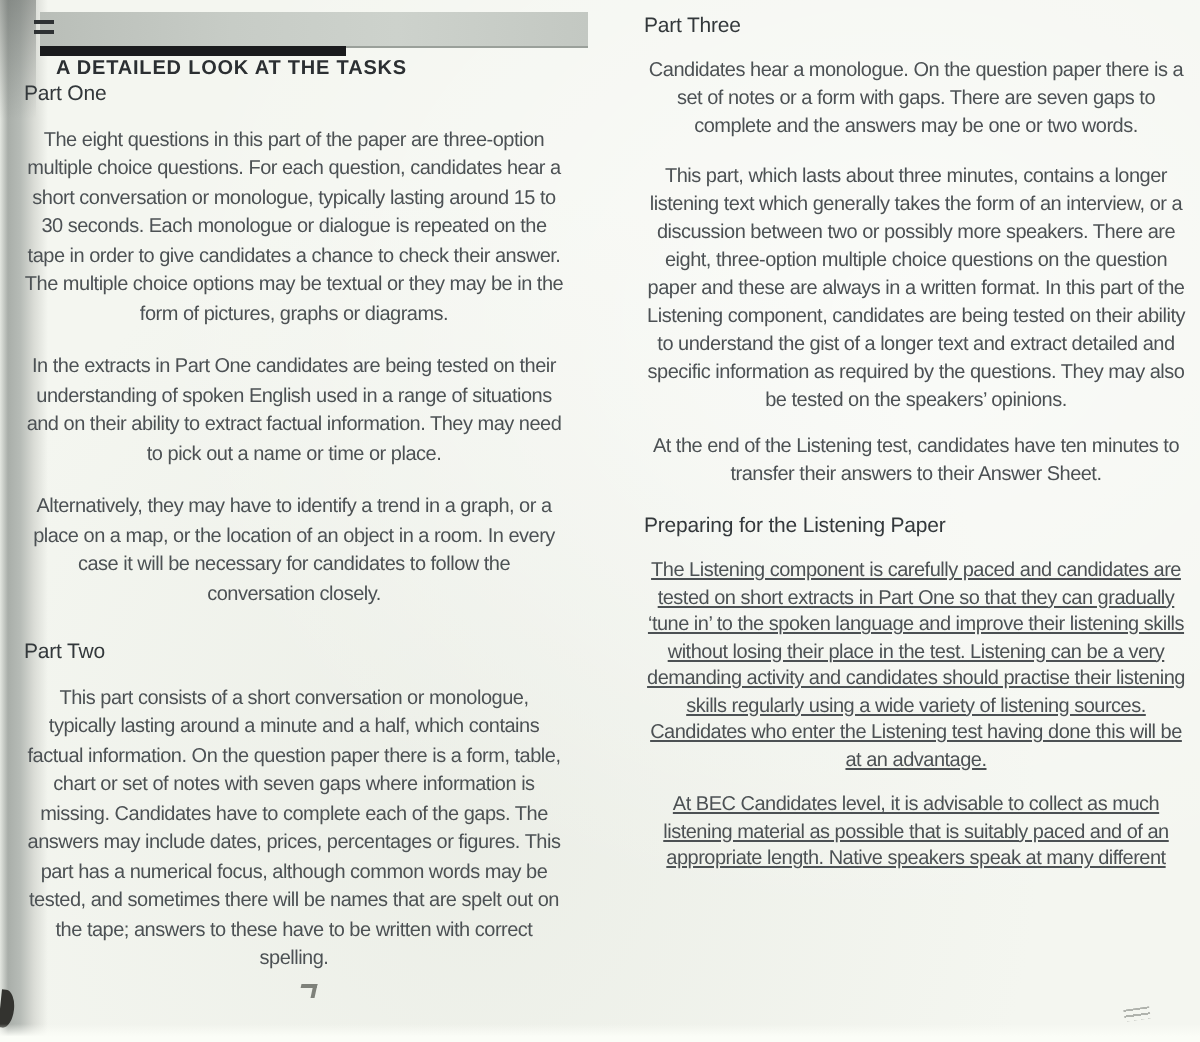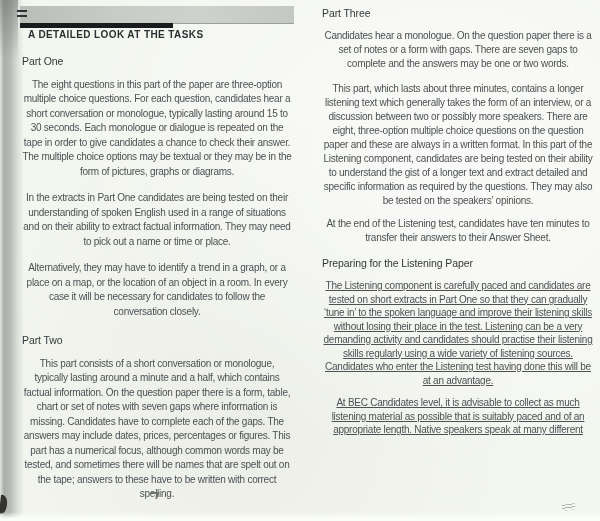--- a/index.html
+++ b/index.html
@@ -72,23 +72,23 @@
     white-space: nowrap;
     margin-top: 20px;
   }
   
   .col {
     position: absolute;
     font-size: 10px;
     letter-spacing: -0.25px;
   }
   .col-left {
-    left: 22px; top: 0;
+    left: 12px; top: 0;
     width: 270px;
-    padding-top: 54px;
+    padding-top: 40px;
     line-height: 14.5px;
   }
   .col-right {
     left: 322px; top: 6px;
     width: 272px;
     line-height: 14px;
   }
   h3 {
     font-size: 10.5px;
     font-weight: normal;

